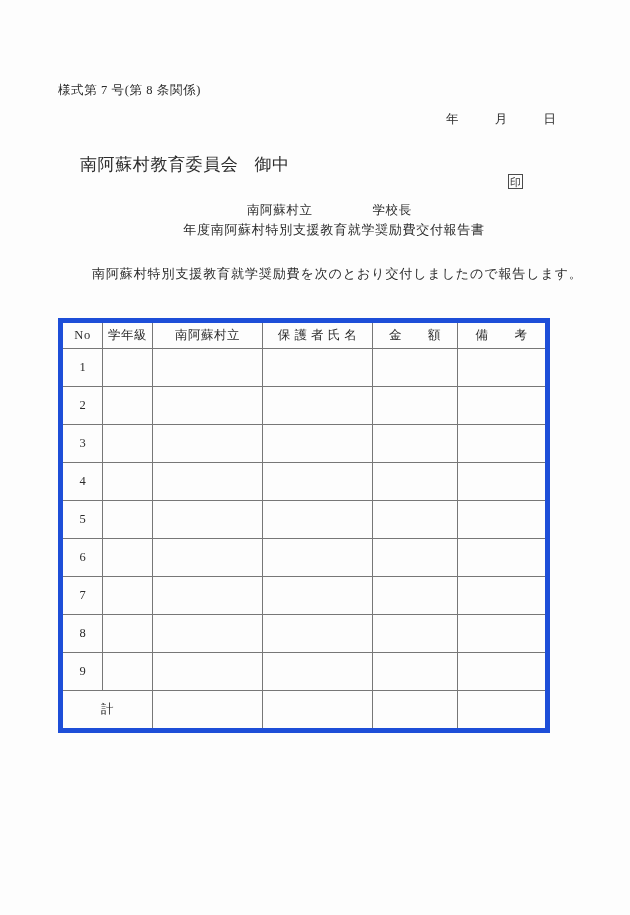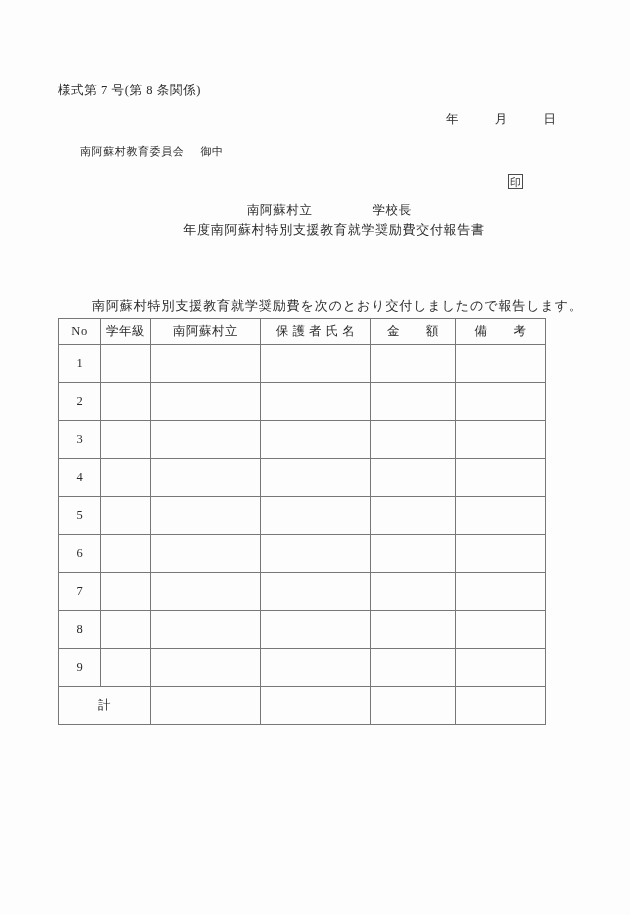--- a/index.html
+++ b/index.html
@@ -42,22 +42,22 @@
   .date-line .seg {
     display: inline-block;
   }
   .date-line .gap {
     display: inline-block;
     width: 30px;
   }
   .addressee {
     position: absolute;
     left: 80px;
-    top: 144px;
-    font-size: 11px;
+    top: 153px;
+    font-size: 17px;
     letter-spacing: 0.6px;
     white-space: nowrap;
   }
   .addressee .hon {
     margin-left: 16px;
   }
 
   .signature-line {
     position: absolute;
     left: 247px;
@@ -97,21 +97,20 @@
     padding-left: 19px;
   }
 
   .body-text {
     position: absolute;
     left: 92px;
     top: 265px;
     font-size: 13px;
     letter-spacing: 0.9px;
     white-space: nowrap;
-    margin-top: 32px;
   }
 
   
   table.form-table {
     position: absolute;
     left: 58px;
     top: 318px;
     width: 487px;
     border-collapse: collapse;
     table-layout: fixed;
@@ -120,21 +119,21 @@
   table.form-table th {
     border: 1px solid #777;
     font-weight: normal;
     font-size: 12.5px;
     text-align: center;
     vertical-align: middle;
     color: #2b2b2b;
     padding: 0;
   }
   table.form-table {
-    border: 1px solid #1d4ed8;
+    border: 5px solid #1d4ed8;
   }
   table.form-table tr.head-row th {
     height: 25px;
     letter-spacing: 0.5px;
   }
   table.form-table tr.data-row td {
     height: 37px;
   }
   table.form-table tr.total-row td {
     height: 37px;

